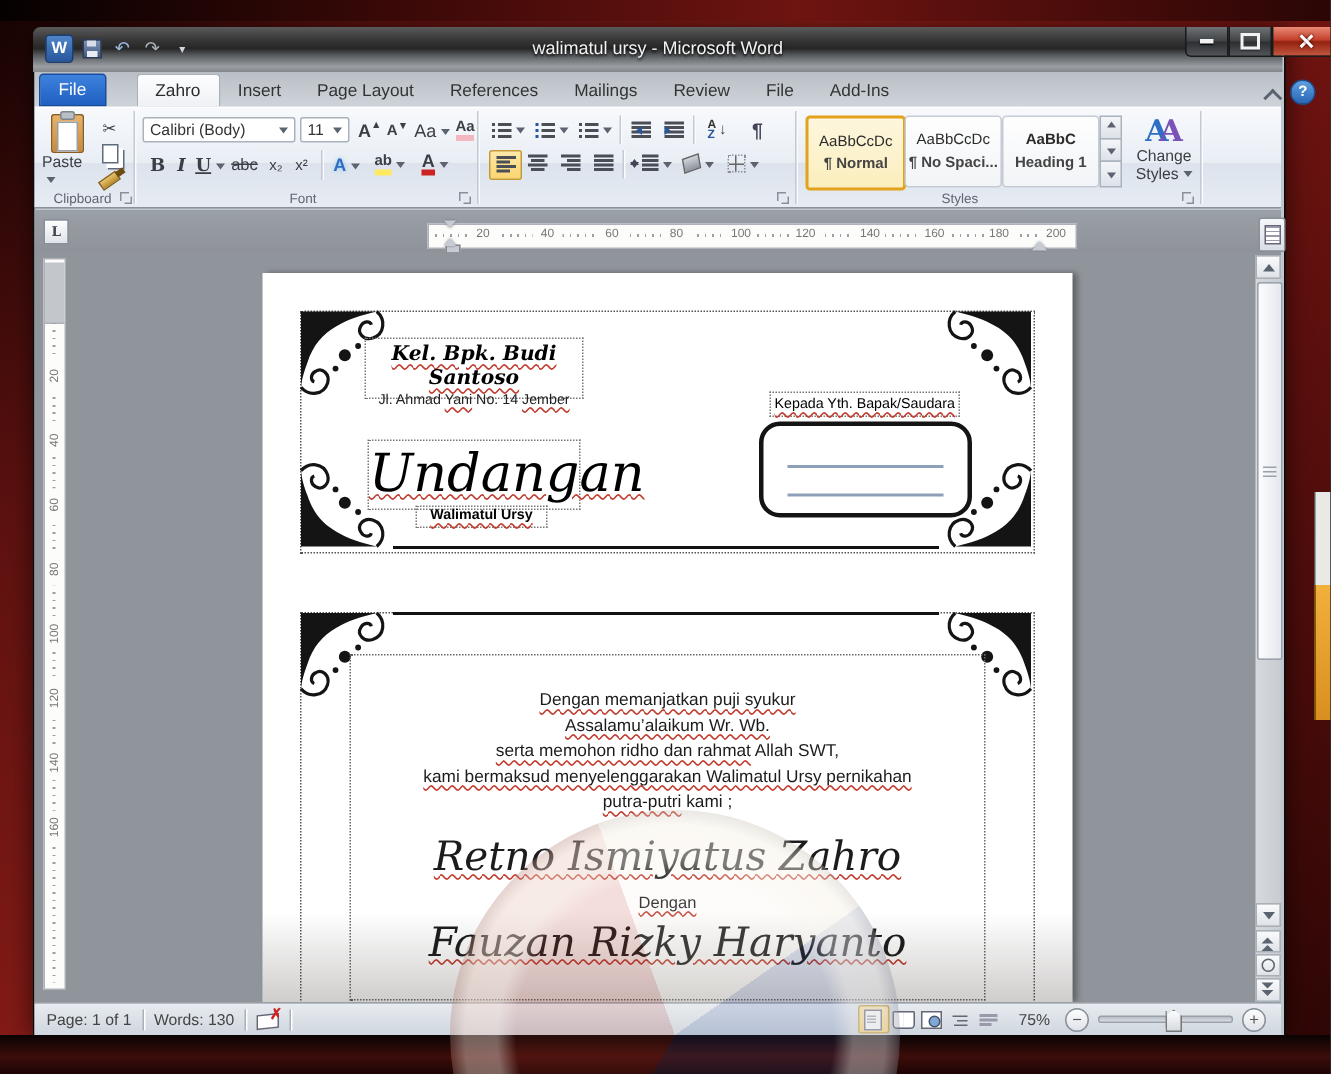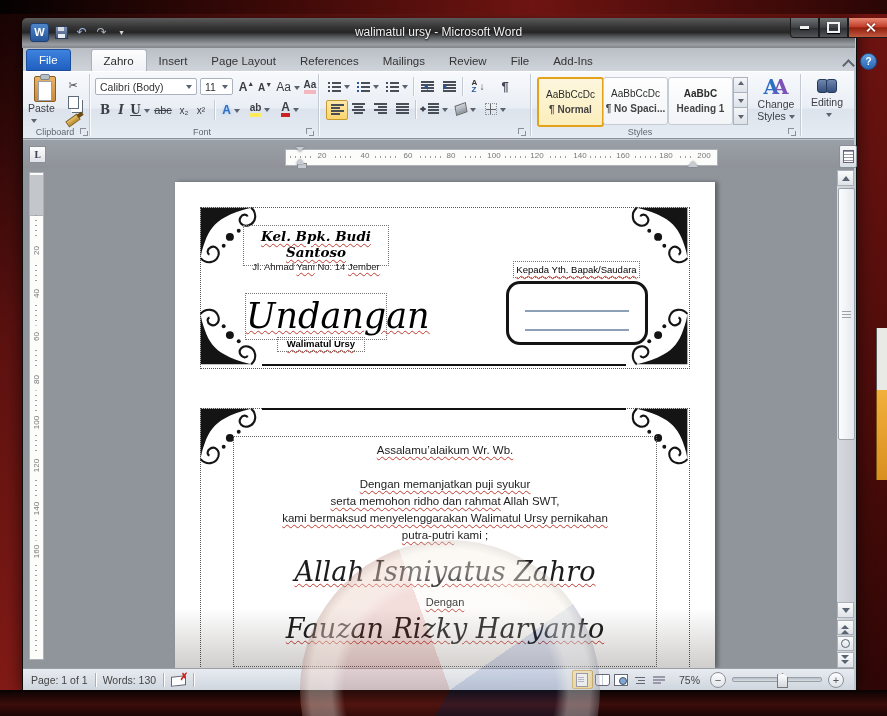--- a/index.html
+++ b/index.html
@@ -389,25 +389,20 @@
     </div>
   <div class="bigbtn" style="left:750px;">
     <span class="aa-ic"><span class="aa1">A</span><span class="aa2">A</span></span>
     <span>Change</span>
       <span class="dd">Styles</span>
   </div>
   <div class="glabel" style="left:534px;width:212px;">Styles</div>
   <div class="dlg" style="left:788px;"></div>
   <div class="gsep" style="left:800px;"></div>
 
-  <div class="bigbtn" style="left:804px;width:46px;">
-    <span class="binoc"></span>
-    <span style="margin-top:4px;">Editing</span>
-      <span class="dd"></span>
-  </div>
 
   <div class="abs rulerstrip"></div>
   <div class="abs tabsel">L</div>
   <div class="abs hruler"></div>
   <div class="abs hticks"></div>
   <span class="hnum" style="left:312px;">20</span>
   <span class="hnum" style="left:355px;">40</span>
   <span class="hnum" style="left:398px;">60</span>
   <span class="hnum" style="left:441px;">80</span>
   <span class="hnum" style="left:484px;">100</span>
@@ -466,26 +461,26 @@
     <div class="abs frame2" style="left:177px;top:240px;"></div>
     <svg class="orn" style="left:175px;top:238px;">
         <use href="#flourish"></use>
       </svg>
     <svg class="orn orn-tr" style="left:605px;top:238px;">
         <use href="#flourish"></use>
       </svg>
     <div class="abs solidline" style="left:239px;top:240px;width:364px;"></div>
 
     <div class="abs invite" style="left:210px;top:268px;">
+      <div class="body" style="margin-top:17px;"><span class="sq">Dengan memanjatkan puji syukur</span></div>
       <div class="body"><span class="sq">Assalamu’alaikum Wr. Wb.</span></div>
-      <div class="body" style="margin-top:17px;"><span class="sq">Dengan memanjatkan puji syukur</span></div>
       <div class="body"><span class="sq">serta memohon ridho dan rahmat</span><span> Allah SWT,</span></div>
       <div class="body"><span class="sq">kami bermaksud menyelenggarakan Walimatul Ursy pernikahan</span></div>
       <div class="body"><span class="sq">putra-putri</span><span> kami ;</span></div>
-      <div style="margin-top:12px;"><span class="script sq" style="font-size:27px;">Allah Ismiyatus Zahro</span></div>
+      <div style="margin-top:12px;"><span class="script sq" style="font-size:27px;">Retno Ismiyatus Zahro</span></div>
       <div style="margin-top:9px;font-size:11px;"><span class="sq">Dengan</span></div>
       <div style="margin-top:5px;"><span class="script sq" style="font-size:27px;">Fauzan Rizky Haryanto</span></div>
     </div>
 
     <div class="abs pagefade" style="left:152px;top:440px;"></div>
 
     <div class="abs vruler" style="left:6px;top:4px;">
         <span class="graytop"></span>
       </div>
     <div class="abs vticks" style="left:12px;top:47px;"></div>

